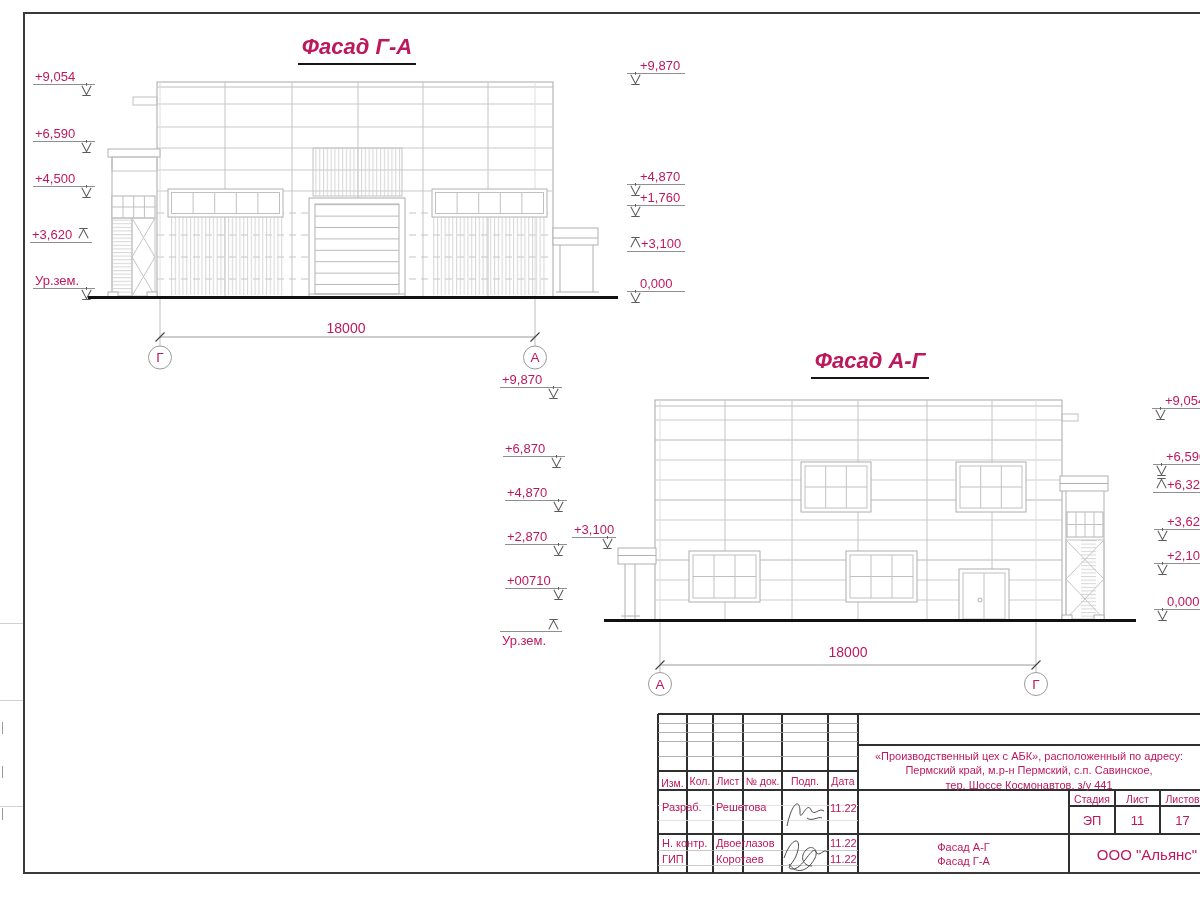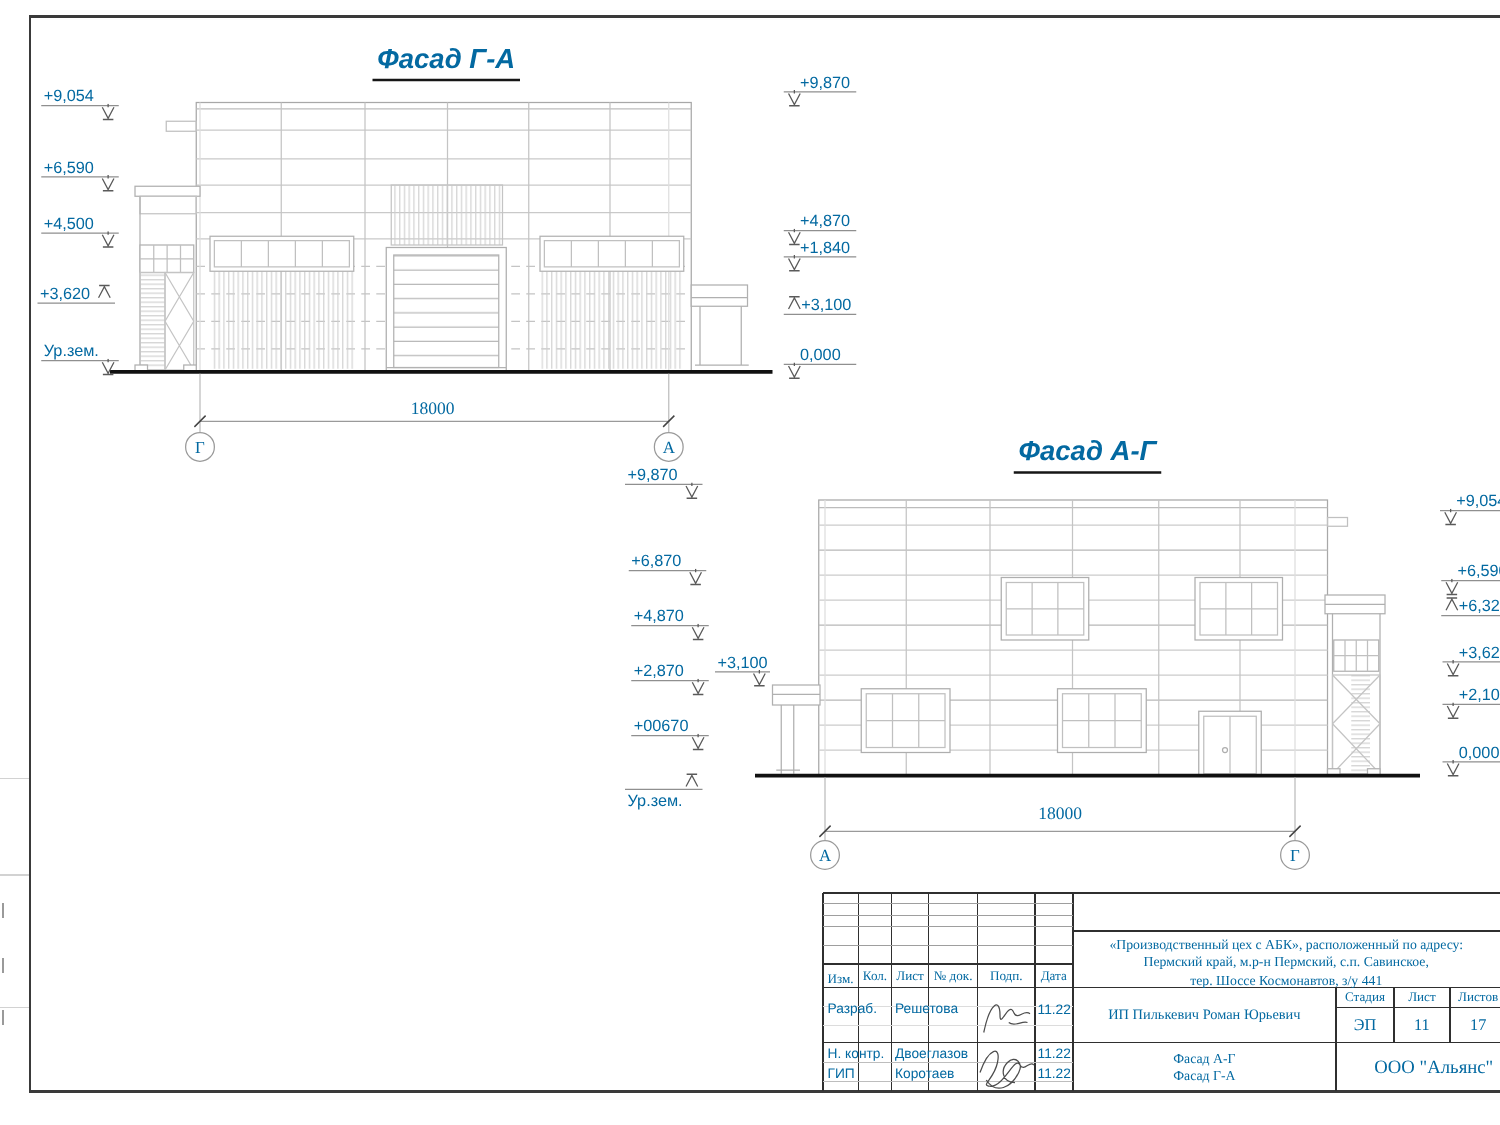--- a/index.html
+++ b/index.html
@@ -1,20 +1,20 @@
 <!DOCTYPE html>
 <html><head>
 <meta charset="utf-8">
 <style>
   html,body{margin:0;padding:0;background:#fff;}
   #sheet{position:relative;width:1200px;height:900px;overflow:hidden;background:#ffffff;
-         font-family:"Liberation Sans",sans-serif;color:#0369a1;}
+         font-family:"Liberation Sans",sans-serif;color:#be185d;}
   #art{position:absolute;left:0;top:0;}
   .t{position:absolute;white-space:nowrap;}
-  .c{position:absolute;display:flex;align-items:center;justify-content:center;text-align:center;font-family:Liberation Serif, serif;}
+  .c{position:absolute;display:flex;align-items:center;justify-content:center;text-align:center;}
   
   .elev{position:absolute;height:16px;border-bottom:1px solid #8f8f8f;font-size:13px;}
   .elev .elab{position:absolute;bottom:0;left:2px;white-space:nowrap;}
   .elev svg.arr{position:absolute;width:15px;height:14px;}
   .ar  .arr{right:1px;top:15px;}
   .al  .arr{left:1px;top:15px;}
   .al  .elab{left:13px;}
   .aru .arr{right:1px;top:1px;}
   .alu .arr{left:1px;top:1px;}
   .alu .elab{left:14px;}
@@ -239,21 +239,21 @@
         <path d="M8 0 L8 3 M3 3 L8 12.5 L13 3 M3.5 13.5 L12.5 13.5" stroke="#5a5a5a" stroke-width="1.1" fill="none"></path>
       </svg>
 </div>
 <div class="elev al" style="left:627px;top:168px;width:58px">
   <span class="elab">+4,870</span>
   <svg class="arr" viewBox="0 0 16 15">
         <path d="M8 0 L8 3 M3 3 L8 12.5 L13 3 M3.5 13.5 L12.5 13.5" stroke="#5a5a5a" stroke-width="1.1" fill="none"></path>
       </svg>
 </div>
 <div class="elev al" style="left:627px;top:189px;width:58px">
-  <span class="elab">+1,840</span>
+  <span class="elab">+1,760</span>
   <svg class="arr" viewBox="0 0 16 15">
         <path d="M8 0 L8 3 M3 3 L8 12.5 L13 3 M3.5 13.5 L12.5 13.5" stroke="#5a5a5a" stroke-width="1.1" fill="none"></path>
       </svg>
 </div>
 <div class="elev alu" style="left:627px;top:235px;width:58px">
   <span class="elab">+3,100</span>
   <svg class="arr" viewBox="0 0 16 15">
         <path d="M3.5 1.5 L12.5 1.5 M3 12 L8 2.5 L13 12" stroke="#5a5a5a" stroke-width="1.1" fill="none"></path>
       </svg>
 </div>
@@ -282,21 +282,21 @@
         <path d="M8 0 L8 3 M3 3 L8 12.5 L13 3 M3.5 13.5 L12.5 13.5" stroke="#5a5a5a" stroke-width="1.1" fill="none"></path>
       </svg>
 </div>
 <div class="elev ar" style="left:505px;top:528px;width:62px">
   <span class="elab">+2,870</span>
   <svg class="arr" viewBox="0 0 16 15">
         <path d="M8 0 L8 3 M3 3 L8 12.5 L13 3 M3.5 13.5 L12.5 13.5" stroke="#5a5a5a" stroke-width="1.1" fill="none"></path>
       </svg>
 </div>
 <div class="elev ar" style="left:505px;top:572px;width:62px">
-  <span class="elab">+00670</span>
+  <span class="elab">+00710</span>
   <svg class="arr" viewBox="0 0 16 15">
         <path d="M8 0 L8 3 M3 3 L8 12.5 L13 3 M3.5 13.5 L12.5 13.5" stroke="#5a5a5a" stroke-width="1.1" fill="none"></path>
       </svg>
 </div>
 <div class="elev ar linetop" style="left:500px;top:631px;width:62px">
   <span class="elab">Ур.зем.</span>
   <svg class="arr" viewBox="0 0 16 15">
         <path d="M3.5 1.5 L12.5 1.5 M3 12 L8 2.5 L13 12" stroke="#5a5a5a" stroke-width="1.1" fill="none"></path>
       </svg>
 </div>
@@ -372,21 +372,20 @@
 <div class="t tb" style="left:830px;top:802px">11.22</div>
 
 <div class="t tb" style="left:662px;top:837px">Н. контр.</div>
 <div class="t tb" style="left:716px;top:837px">Двоеглазов</div>
 <div class="t tb" style="left:830px;top:837px">11.22</div>
 
 <div class="t tb" style="left:662px;top:853px">ГИП</div>
 <div class="t tb" style="left:716px;top:853px">Коротаев</div>
 <div class="t tb" style="left:830px;top:853px">11.22</div>
 
-<div class="c" style="left:860px;top:790px;width:207px;height:44px;font-size:11.5px">ИП Пилькевич Роман Юрьевич</div>
 
 <div class="c tbh" style="left:1069px;top:791px;width:46px;height:15px">Стадия</div>
 <div class="c tbh" style="left:1115px;top:791px;width:45px;height:15px">Лист</div>
 <div class="c tbh" style="left:1160px;top:791px;width:45px;height:15px">Листов</div>
 <div class="c" style="left:1069px;top:806px;width:46px;height:28px;font-size:13px">ЭП</div>
 <div class="c" style="left:1115px;top:806px;width:45px;height:28px;font-size:13px">11</div>
 <div class="c" style="left:1160px;top:806px;width:45px;height:28px;font-size:13px">17</div>
 
 <div class="c" style="left:860px;top:835px;width:207px;height:38px;flex-direction:column;font-size:11px;line-height:14.5px">
   <div>Фасад А-Г</div>

